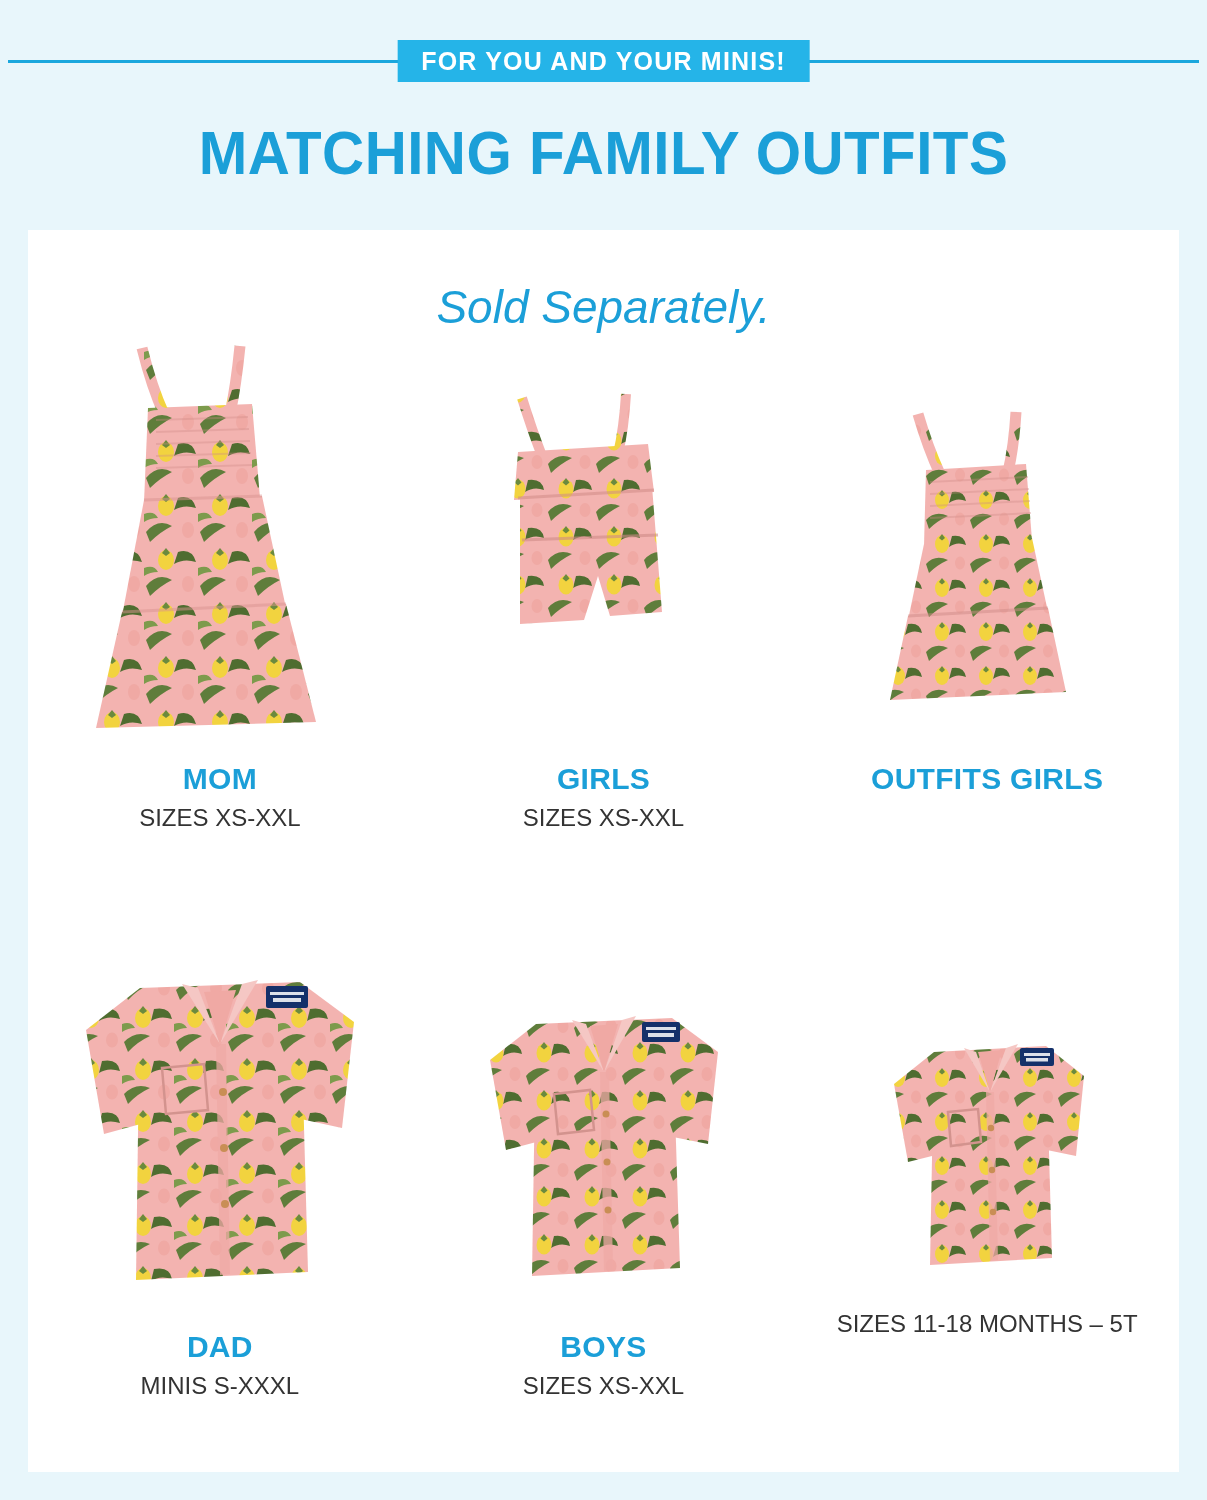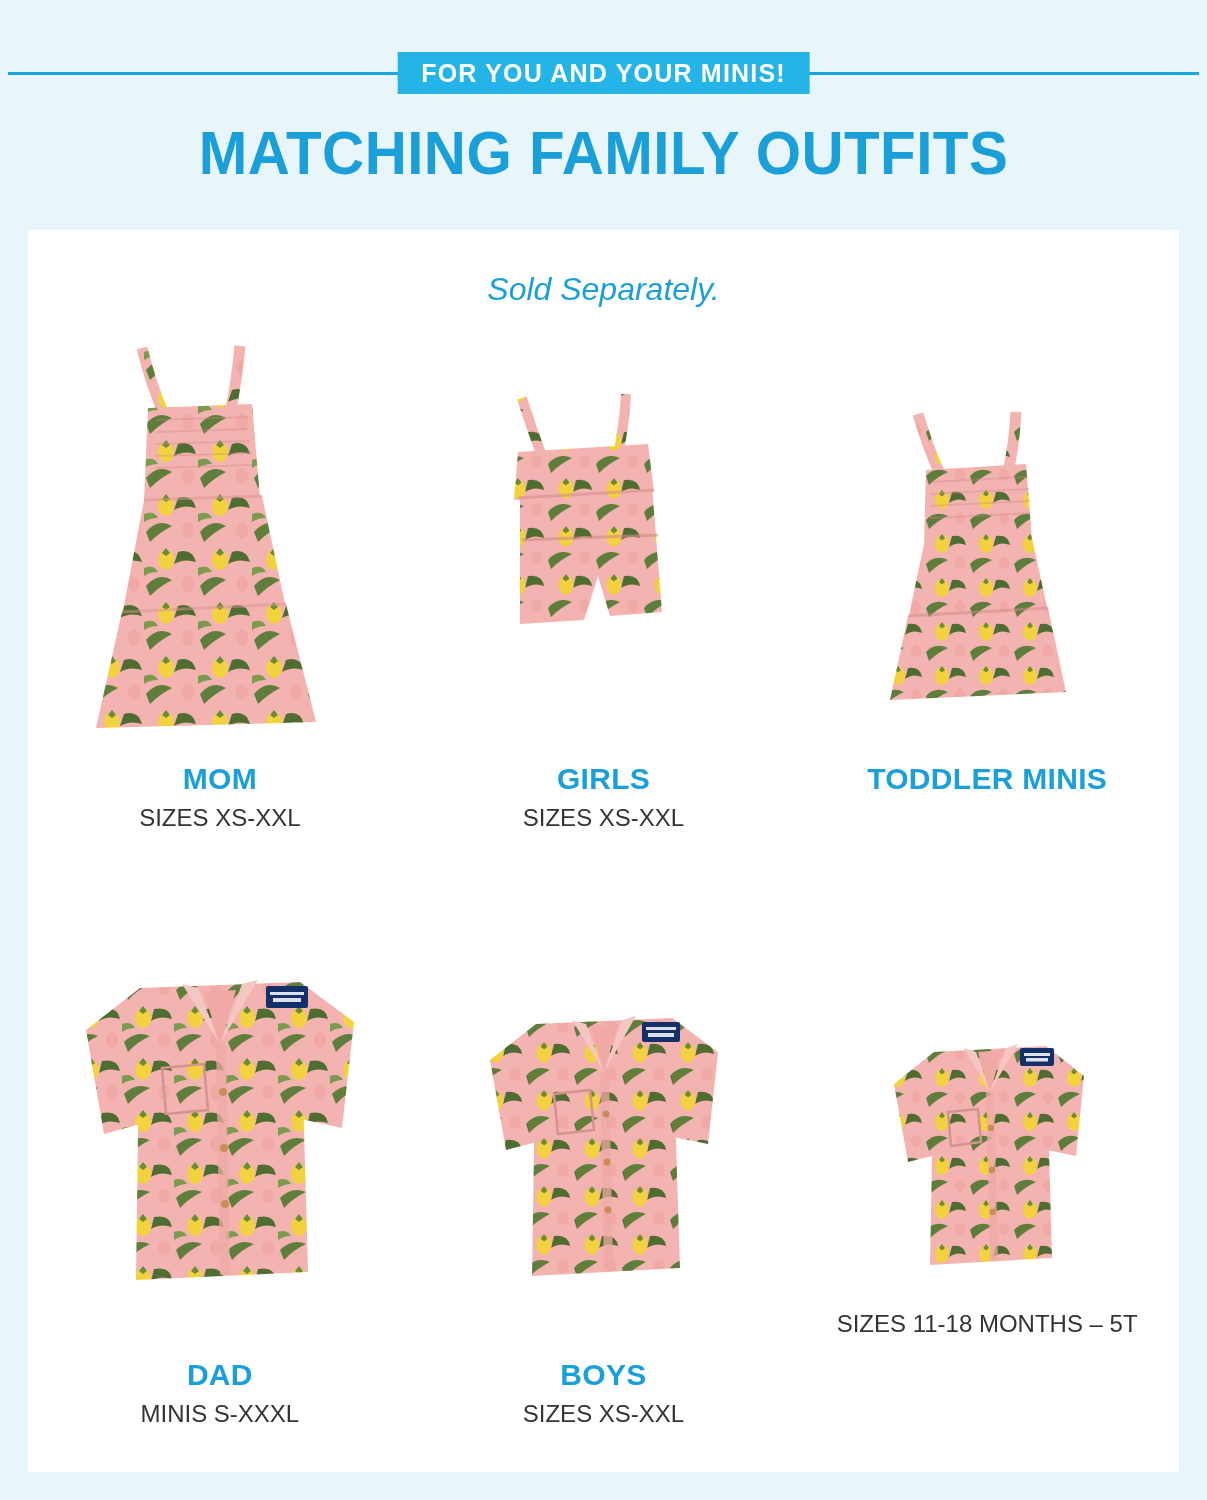--- a/index.html
+++ b/index.html
@@ -22,21 +22,21 @@
     box-sizing: border-box;
   }
 
   
   .header {
     position: relative;
     height: 218px;
   }
   .eyebrow-wrap {
     position: absolute;
-    top: 52px;
+    top: 40px;
     left: 0;
     width: 100%;
     height: 42px;
   }
   .eyebrow-rule {
     position: absolute;
     top: 20px;
     left: 8px;
     right: 8px;
     height: 3px;
@@ -76,26 +76,26 @@
   .card {
     position: absolute;
     top: 230px;
     left: 28px;
     width: 1151px;
     height: 1242px;
     background: #ffffff;
   }
   .sold-sep {
     position: absolute;
-    top: 41px;
+    top: 50px;
     left: 0;
     width: 100%;
     text-align: center;
     color: #1b9fd8;
-    font-size: 32px;
+    font-size: 46px;
     font-style: italic;
     font-weight: 500;
   }
 
   .grid {
     position: absolute;
     top: 90px;
     left: 0;
     width: 100%;
   }
@@ -128,21 +128,21 @@
     white-space: nowrap;
   }
   .cap-sizes {
     margin-top: 8px;
     color: #333333;
     font-size: 24px;
     text-align: center;
     white-space: nowrap;
   }
   .row2 { margin-top: 70px; }
-  .row2 .cap-title { margin-top: 56px; }
+  .row2 .cap-title { margin-top: 28px; }
 
   svg { display: block; }
 </style>
 </head>
 <body>
 
 <div class="page">
 
   <div class="header">
     <div class="eyebrow-wrap">
@@ -247,21 +247,21 @@
                   <path d="M50 94 L149 89"></path>
                   <path d="M50 106 L150 101"></path>
                 <path d="M50 118 L151 113"></path>
               </g>
 
               <path d="M44 144 L152 138 L168 212 L28 220 Z" fill="url(#tropC)"></path>
               <path d="M28 216 L168 208 L186 292 L10 300 Z" fill="url(#tropC)"></path>
               <path d="M28 216 L168 208" stroke="#cf8b87" stroke-width="3" opacity="0.5" fill="none"></path>
             </svg>
           </div>
-          <div class="cap-title">TODDLER MINIS</div>
+          <div class="cap-title">OUTFITS GIRLS</div>
         </div>
       </div>
 
       <div class="row row2">
 
         <div class="cell">
           <div class="art">
             <svg width="300" height="350" viewBox="0 0 300 350">
               <defs>
                 <pattern id="tropD" width="52" height="52" patternUnits="userSpaceOnUse">

